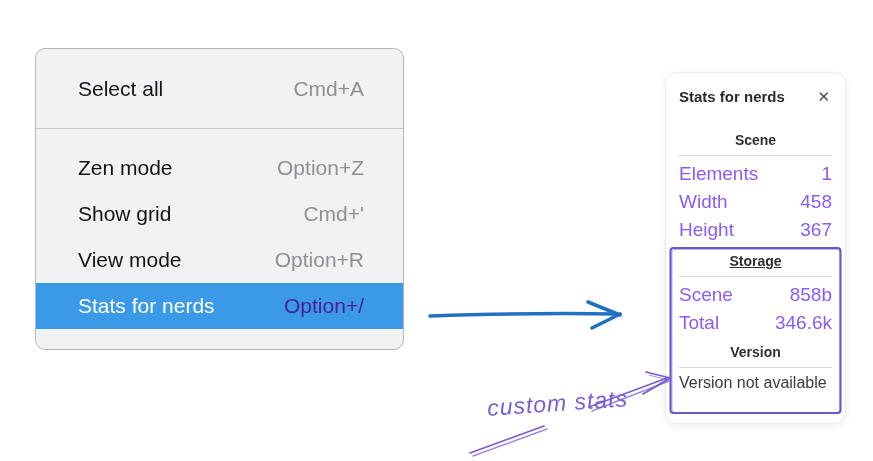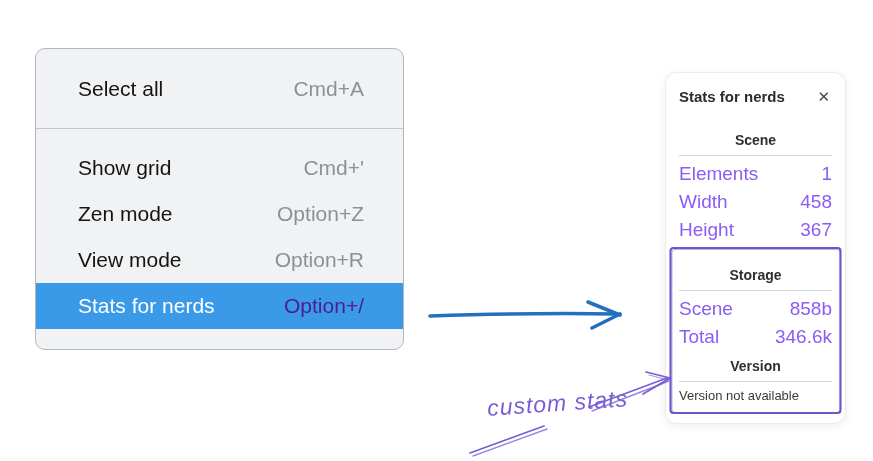--- a/index.html
+++ b/index.html
@@ -98,37 +98,37 @@
     padding: 2px;
     font-family: "Liberation Sans", sans-serif;
   }
   .section-heading {
     text-align: center;
     font-weight: bold;
     font-size: 14px;
     color: #2f2f2f;
   }
   .section-heading.scene   { margin-top: 26px; }
-  .section-heading.storage { margin-top: 23px; }
+  .section-heading.storage { margin-top: 9px; text-decoration: underline; }
   .section-heading.version { margin-top: 7px; }
   .stat-divider {
     border: none;
     border-top: 1px solid #d3d7dc;
     margin: 7px 0 4px 0;
   }
   .stat-row {
     display: flex;
     justify-content: space-between;
     font-size: 19px;
     line-height: 28px;
     color: #8b5cf6;
     text-align: right;
   }
   .version-message {
-    font-size: 13px;
+    font-size: 16px;
     color: #3a3a3a;
     margin-top: 6px;
     white-space: nowrap;
   }
 
   
   #overlay {
     position: absolute;
     left: 0; top: 0;
     width: 873px;
@@ -156,26 +156,26 @@
   <div class="context-menu">
     <div class="menu-group-top">
       <div class="menu-item">
         <span>Select all</span>
         <span class="shortcut">Cmd+A</span>
       </div>
     </div>
     <div class="menu-divider"></div>
     <div class="menu-group-bottom">
       <div class="menu-item">
+        <span>Zen mode</span>
+        <span class="shortcut">Option+Z</span>
+      </div>
+      <div class="menu-item">
         <span>Show grid</span>
         <span class="shortcut">Cmd+'</span>
-      </div>
-      <div class="menu-item">
-        <span>Zen mode</span>
-        <span class="shortcut">Option+Z</span>
       </div>
       <div class="menu-item">
         <span>View mode</span>
         <span class="shortcut">Option+R</span>
       </div>
       <div class="menu-item selected">
         <span>Stats for nerds</span>
         <span class="shortcut">Option+/</span>
       </div>
     </div>

